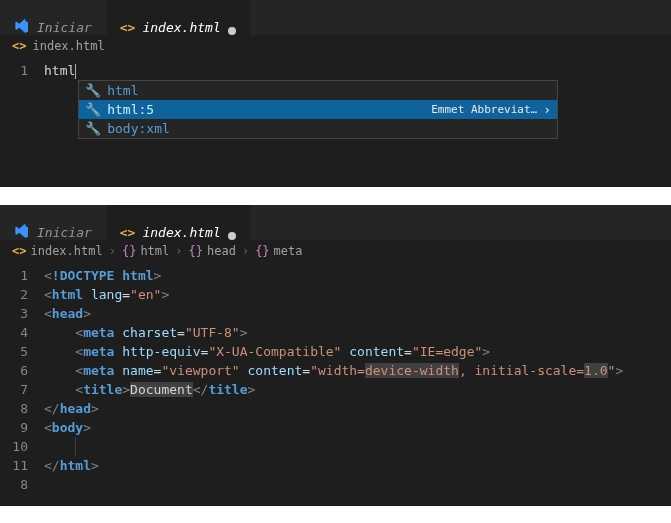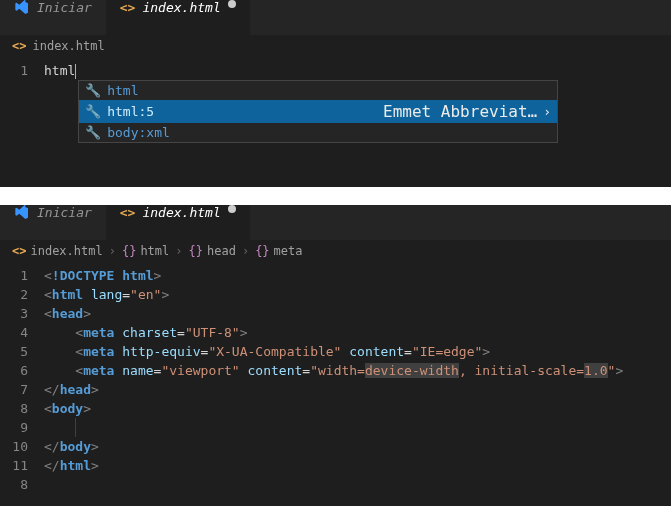--- a/index.html
+++ b/index.html
@@ -1,19 +1,19 @@
 <!DOCTYPE html>
 <html><head>
 <meta charset="utf-8">
 <style>
   * { margin:0; padding:0; box-sizing:border-box; }
   body { background:#fff; font-family:"Segoe UI",Consolas,monospace; font-size:13px; }
   .panel { background:#1e1e1e; color:#ccc; width:671px; }
   .tabbar { display:flex; background:#252526; height:35px; align-items:stretch; }
-  .tab { display:flex; align-items:flex-start; padding:0 14px; gap:7px; color:#969696; font-style:italic; cursor:pointer; }
+  .tab { display:flex; align-items:flex-end; padding:0 14px; gap:7px; color:#969696; font-style:italic; cursor:pointer; }
   .tab.active { background:#1e1e1e; color:#fff; font-style:italic; }
   .tab .dot { width:8px; height:8px; border-radius:50%; background:#ccc; }
   .vs-logo { color:#3794ff; font-weight:bold; display:inline-flex; align-items:center; }
   .vs-logo svg { width:16px; height:16px; }
   .code-icon { color:#c586c0; font-weight:bold; }
   .code-icon.orange { color:#e8ab53; }
   .breadcrumbs { display:flex; align-items:center; gap:6px; padding:4px 12px; color:#a0a0a0; font-size:12px; }
   .breadcrumbs .chev { color:#666; }
   .brace-icon { color:#c586c0; }
   .editor { display:flex; padding:4px 0 12px 0; font-family:Consolas,monospace; font-size:13px; }
@@ -28,21 +28,21 @@
   .tok-attr { color:#9cdcfe; }
   .tok-str { color:#ce9178; }
   .tok-sel { background:#404040; }
   .indent-guide { border-left:1px solid #404040; display:inline-block; height:19px; vertical-align:top; margin-right:-1px; }
   .autocomplete { position:absolute; top:19px; left:34px; width:480px; background:#252526; border:1px solid #454545; font-family:Consolas,monospace; font-size:13px; }
   .ac-row { display:flex; align-items:center; padding:2px 6px; gap:6px; color:#ccc; cursor:pointer; }
   .ac-row.selected { background:#0e639c; color:#fff; }
   .ac-row .wrench { color:#ccc; opacity:.8; }
   .ac-row .label { color:#569cd6; font-weight:500; }
   .ac-row.selected .label { color:#cceeff; }
-  .ac-row .desc { margin-left:auto; color:#9d9d9d; font-size:16px;padding-left:16px; }
+  .ac-row .desc { margin-left:auto; color:#9d9d9d; font-size:11px;padding-left:16px; }
   .ac-row.selected .desc { color:#eaeaea; }
   .ac-row .more { color:#9d9d9d; }
   .ac-row.selected .more { color:#eaeaea; }
   .gap { height:18px; background:#fff; }
   .bc-item { display:flex; align-items:center; gap:4px; }
 </style>
 </head>
 <body>
 
 <div class="panel">
@@ -150,20 +150,20 @@
       <div>11</div>
       <div>8</div>
     </div>
     <div class="lines">
       <div class="line"><span class="tok-pun">&lt;</span><span class="tok-tag">!DOCTYPE</span> <span class="tok-tag">html</span><span class="tok-pun">&gt;</span></div>
       <div class="line"><span class="tok-pun">&lt;</span><span class="tok-tag">html</span> <span class="tok-attr">lang</span><span class="tok-txt">=</span><span class="tok-str">"en"</span><span class="tok-pun">&gt;</span></div>
       <div class="line"><span class="tok-pun">&lt;</span><span class="tok-tag">head</span><span class="tok-pun">&gt;</span></div>
       <div class="line">    <span class="tok-pun">&lt;</span><span class="tok-tag">meta</span> <span class="tok-attr">charset</span><span class="tok-txt">=</span><span class="tok-str">"UTF-8"</span><span class="tok-pun">&gt;</span></div>
       <div class="line">    <span class="tok-pun">&lt;</span><span class="tok-tag">meta</span> <span class="tok-attr">http-equiv</span><span class="tok-txt">=</span><span class="tok-str">"X-UA-Compatible"</span> <span class="tok-attr">content</span><span class="tok-txt">=</span><span class="tok-str">"IE=edge"</span><span class="tok-pun">&gt;</span></div>
       <div class="line">    <span class="tok-pun">&lt;</span><span class="tok-tag">meta</span> <span class="tok-attr">name</span><span class="tok-txt">=</span><span class="tok-str">"viewport"</span> <span class="tok-attr">content</span><span class="tok-txt">=</span><span class="tok-str">"width=</span><span class="tok-str tok-sel">device-width</span><span class="tok-str">, initial-scale=</span><span class="tok-str tok-sel">1.0</span><span class="tok-str">"</span><span class="tok-pun">&gt;</span></div>
+      <div class="line">    <span class="tok-pun">&lt;</span><span class="tok-tag">title</span><span class="tok-pun">&gt;</span><span class="tok-txt tok-sel">Document</span><span class="tok-pun">&lt;/</span><span class="tok-tag">title</span><span class="tok-pun">&gt;</span></div>
       <div class="line"><span class="tok-pun">&lt;/</span><span class="tok-tag">head</span><span class="tok-pun">&gt;</span></div>
       <div class="line"><span class="tok-pun">&lt;</span><span class="tok-tag">body</span><span class="tok-pun">&gt;</span></div>
       <div class="line">    <span class="indent-guide"></span></div>
-      <div class="line"><span class="tok-pun">&lt;/</span><span class="tok-tag">body</span><span class="tok-pun">&gt;</span></div>
       <div class="line"><span class="tok-pun">&lt;/</span><span class="tok-tag">html</span><span class="tok-pun">&gt;</span></div>
     </div>
   </div>
 </div>
 
 </body></html>

